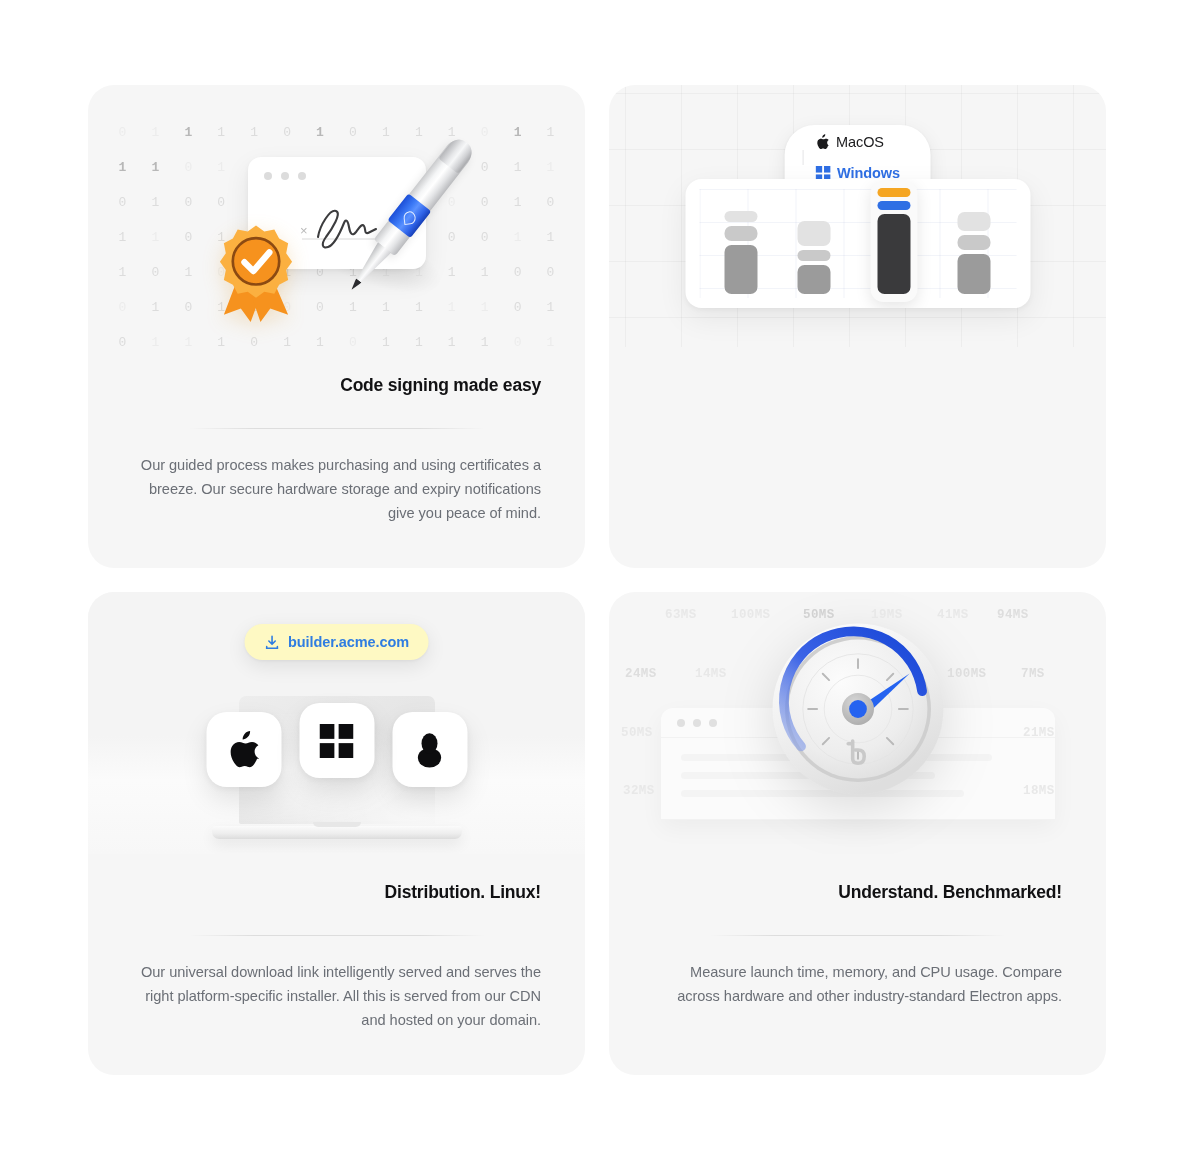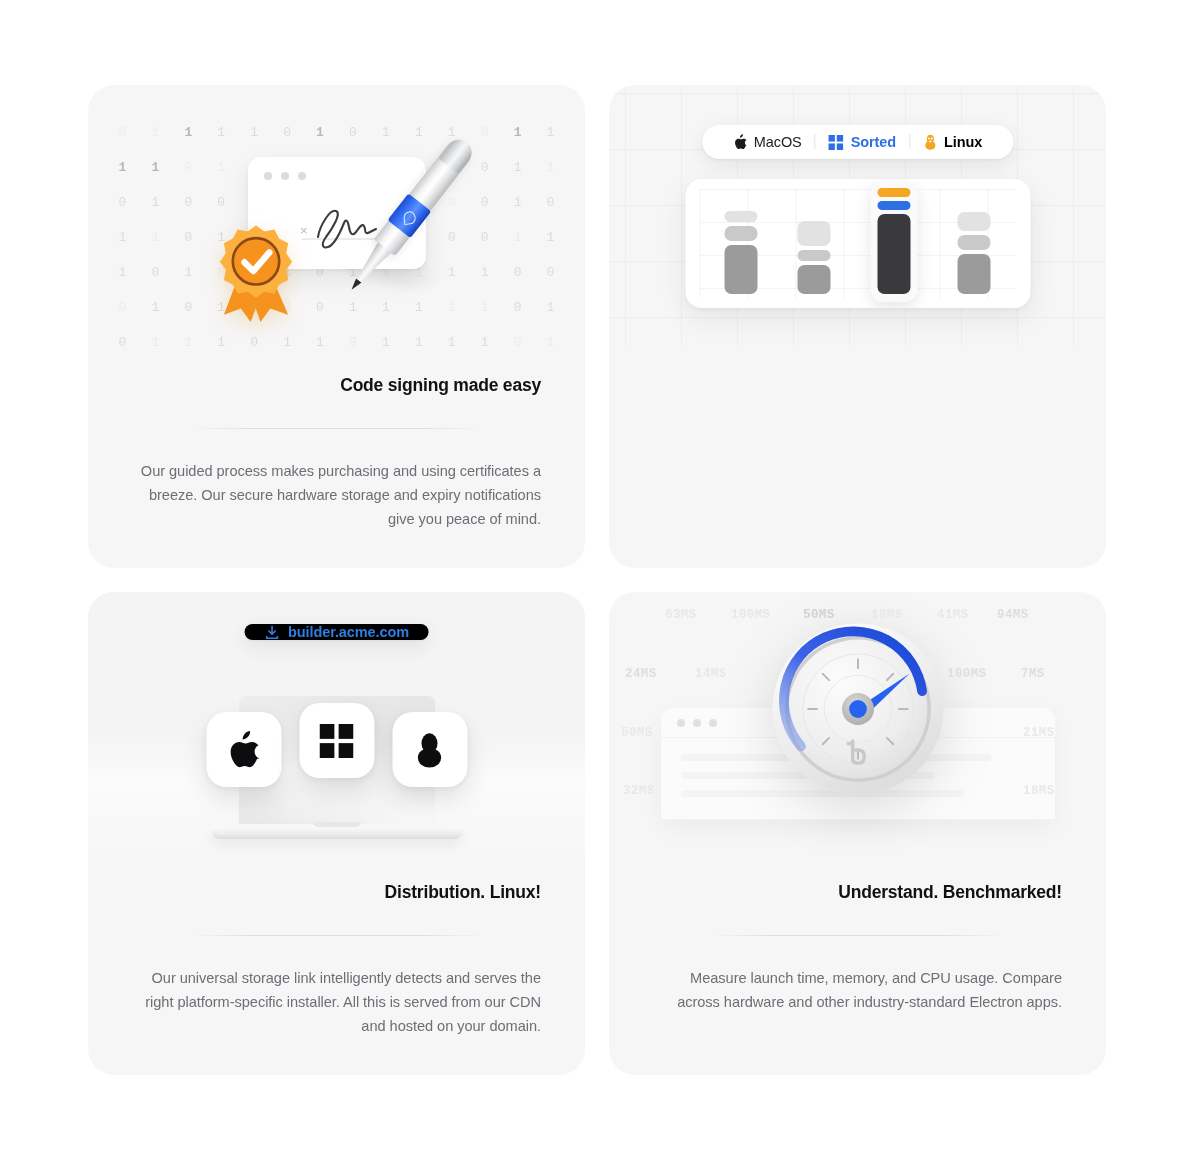--- a/index.html
+++ b/index.html
@@ -58,21 +58,21 @@
     letter-spacing: -0.2px;
     line-height: 1.2;
   }
   .rule {
     width: 296px;
     height: 1px;
     margin: 32px auto 0 auto;
     background: linear-gradient(90deg, rgba(0,0,0,0) 0%, rgba(0,0,0,0.10) 22%, rgba(0,0,0,0.10) 78%, rgba(0,0,0,0) 100%);
   }
   .card-body {
-    margin-top: 30px;
+    margin-top: 24px;
     font-size: 14.6px;
     line-height: 24px;
     color: #6b6f76;
     letter-spacing: -0.05px;
   }
 
   
   .binary-grid {
     position: absolute;
     inset: 0;
@@ -173,20 +173,21 @@
     left: 50%; transform: translateX(-50%);
     top: 40px;
     display: flex;
     align-items: flex-start;
     gap: 0;
     background: #ffffff;
     border-radius: 30px;
     padding: 9px 18px;
     box-shadow: 0 6px 20px rgba(0,0,0,0.08), 0 1px 3px rgba(0,0,0,0.05);
     white-space: nowrap;
+    flex-direction: column;
   }
   .tab {
     display: flex; align-items: center; gap: 7px;
     padding: 0 13px;
     font-size: 14.5px;
     font-weight: 500;
     letter-spacing: -0.1px;
   }
   .tab.mac { color: #1b1b1d; }
   .tab.win { color: #2f6fe4; font-weight: 600; }
@@ -231,23 +232,23 @@
   
   .c3-wash {
     position: absolute; inset: 0;
     background: linear-gradient(180deg,#f4f4f4 0%, #f4f4f4 55%, #fbfbfb 72%, #f7f7f7 100%);
   }
   .url-pill {
     position: absolute;
     left: 50%; transform: translateX(-50%);
     top: 32px;
     display: flex; align-items: center; gap: 9px;
-    background: #000000;
+    background: #fef9c3;
     border-radius: 22px;
-    padding: 0 20px;
+    padding: 10px 20px;
     box-shadow: 0 6px 20px rgba(0,0,0,0.09), 0 1px 3px rgba(0,0,0,0.05);
     font-size: 14.5px;
     font-weight: 600;
     color: #2f7de1;
     letter-spacing: -0.1px;
     white-space: nowrap;
   }
   .laptop {
     position: absolute;
     left: 50%; transform: translateX(-50%);
@@ -499,21 +500,21 @@
             <span>MacOS</span>
           </div>
           <span class="tab-div"></span>
           <div class="tab win">
             <svg width="15" height="15" viewBox="0 0 16 16">
               <rect x="0" y="0" width="7" height="7" fill="#2f6fe4"></rect>
               <rect x="9" y="0" width="7" height="7" fill="#2f6fe4"></rect>
               <rect x="0" y="9" width="7" height="7" fill="#2f6fe4"></rect>
               <rect x="9" y="9" width="7" height="7" fill="#2f6fe4"></rect>
             </svg>
-            <span>Sorted</span>
+            <span>Windows</span>
           </div>
           <span class="tab-div"></span>
           <div class="tab lin">
             <svg width="14" height="16" viewBox="0 0 14 16">
               <ellipse cx="7" cy="11.4" rx="5.1" ry="4.3" fill="#f5a623"></ellipse>
               <ellipse cx="7" cy="5.2" rx="3.5" ry="4.4" fill="#f5a623"></ellipse>
               <circle cx="5.6" cy="4.4" r="1" fill="#ffffff"></circle>
               <circle cx="8.4" cy="4.4" r="1" fill="#ffffff"></circle>
               <path d="M7 6.2 l1.5 1.3 -1.5 1 -1.5-1 Z" fill="#ffffff"></path>
             </svg>
@@ -589,21 +590,21 @@
               <ellipse cx="7" cy="11.4" rx="5.1" ry="4.3" fill="#0d0d0f"></ellipse>
               <ellipse cx="7" cy="5.2" rx="3.5" ry="4.5" fill="#0d0d0f"></ellipse>
             </svg>
           </div>
         </div>
       </div>
 
       <div class="textblock">
         <div class="card-title">Distribution. Linux!</div>
         <div class="rule"></div>
-        <div class="card-body">Our universal storage link intelligently detects and serves the right platform-specific installer. All this is served from our CDN and hosted on your domain.</div>
+        <div class="card-body">Our universal download link intelligently served and serves the right platform-specific installer. All this is served from our CDN and hosted on your domain.</div>
       </div>
     </div>
 
     <div class="card">
       <div class="illus" id="perfIllus">
 
         <div class="browser">
           <div class="browser-bar">
             <i></i>
             <i></i>

